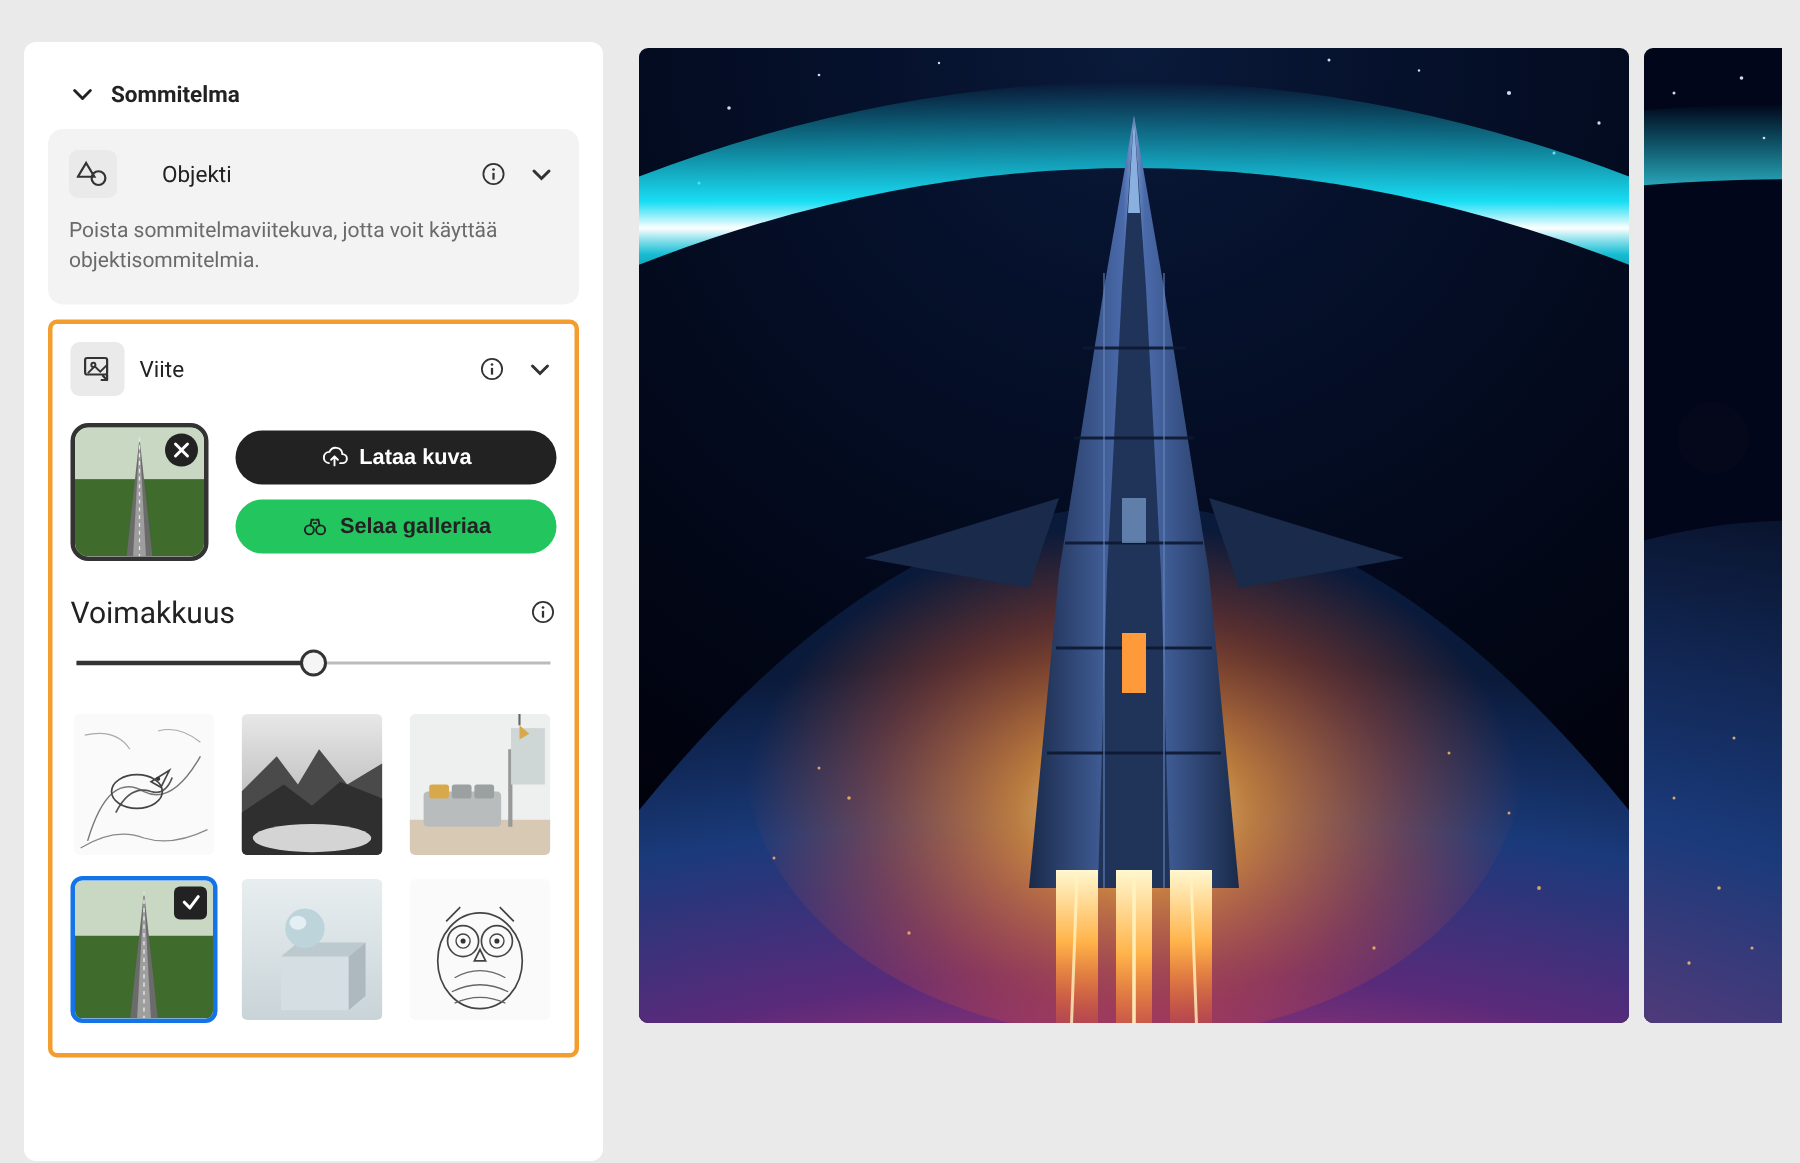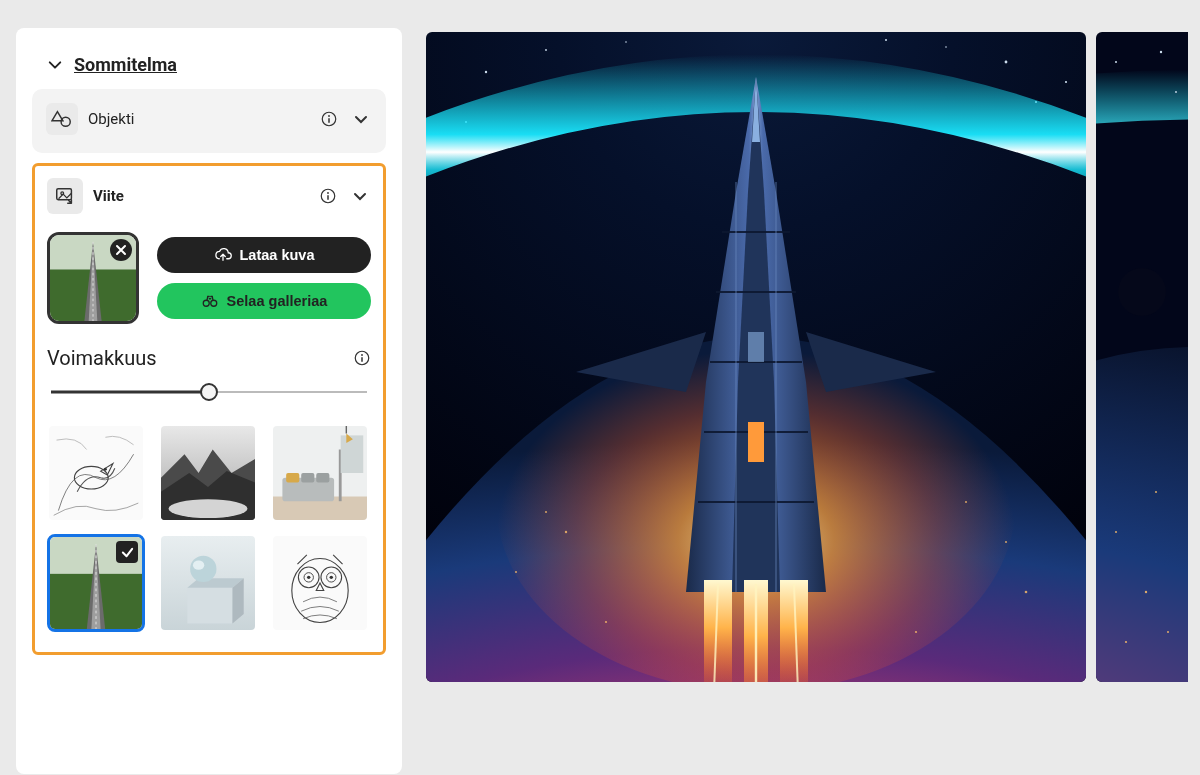--- a/index.html
+++ b/index.html
@@ -23,23 +23,22 @@
     padding: 22px 16px 16px 16px;
     overflow: hidden;
   }
 
   .section-header {
     display: flex;
     align-items: center;
     gap: 12px;
     padding: 4px 14px 14px 16px;
     font-weight: 700;
-    font-size: 18px;
+    font-size: 15px;
     color: #222;
-    text-decoration: underline;
   }
   .section-header .chev { width: 14px; }
 
   .card {
     background: #f3f3f3;
     border-radius: 10px;
     padding: 14px 14px 18px 14px;
     margin-bottom: 10px;
   }
 
@@ -52,20 +51,21 @@
     width: 32px; height: 32px;
     display: flex; align-items: center; justify-content: center;
     background: #eaeaea;
     border-radius: 6px;
   }
   .card-row .label {
     flex: 1;
     font-size: 15px;
     font-weight: 400;
     color: #222;
+    margin-left: 20px;
   }
   .card-row .info, .card-row .arrow {
     width: 22px; height: 22px;
     display: flex; align-items: center; justify-content: center;
     color: #333;
     cursor: pointer;
   }
 
   .muted {
     color: #6a6a6a;
@@ -80,21 +80,20 @@
     border-radius: 6px;
     padding: 12px 12px 20px 12px;
     margin-top: 4px;
   }
 
   .viite-row {
     display: flex;
     align-items: center;
     gap: 10px;
     margin-bottom: 18px;
-    font-weight: bold;
   }
   .viite-row .icon-box2 {
     width: 36px; height: 36px;
     background: #eaeaea;
     border-radius: 6px;
     display:flex; align-items:center; justify-content:center;
   }
   .viite-row .label { flex:1; font-size:15px; color:#222;}
   .viite-row .info, .viite-row .arrow { width:22px; cursor:pointer; color:#333; display:flex;align-items:center;justify-content:center }
 
@@ -237,20 +236,21 @@
             <circle cx="12" cy="8" r="1.2" fill="#333"></circle>
             <rect x="11" y="11" width="2" height="6" fill="#333"></rect>
           </svg>
       </div>
       <div class="arrow">
         <svg width="16" height="16" viewBox="0 0 16 16">
             <path d="M3 6l5 5 5-5" fill="none" stroke="#333" stroke-width="2" stroke-linecap="round"></path>
           </svg>
       </div>
     </div>
+    <div class="muted">Poista sommitelmaviitekuva, jotta voit käyttää objektisommitelmia.</div>
   </div>
 
   <div class="highlight-box">
 
     <div class="viite-row">
       <div class="icon-box2">
         <svg width="22" height="22" viewBox="0 0 24 24">
             <rect x="3" y="4" width="16" height="12" rx="1.5" fill="none" stroke="#333" stroke-width="1.6"></rect>
             <circle cx="9" cy="9" r="1.5" fill="none" stroke="#333" stroke-width="1.4"></circle>
             <path d="M5 15 L10 10 L14 14 L19 9" fill="none" stroke="#333" stroke-width="1.4"></path>

